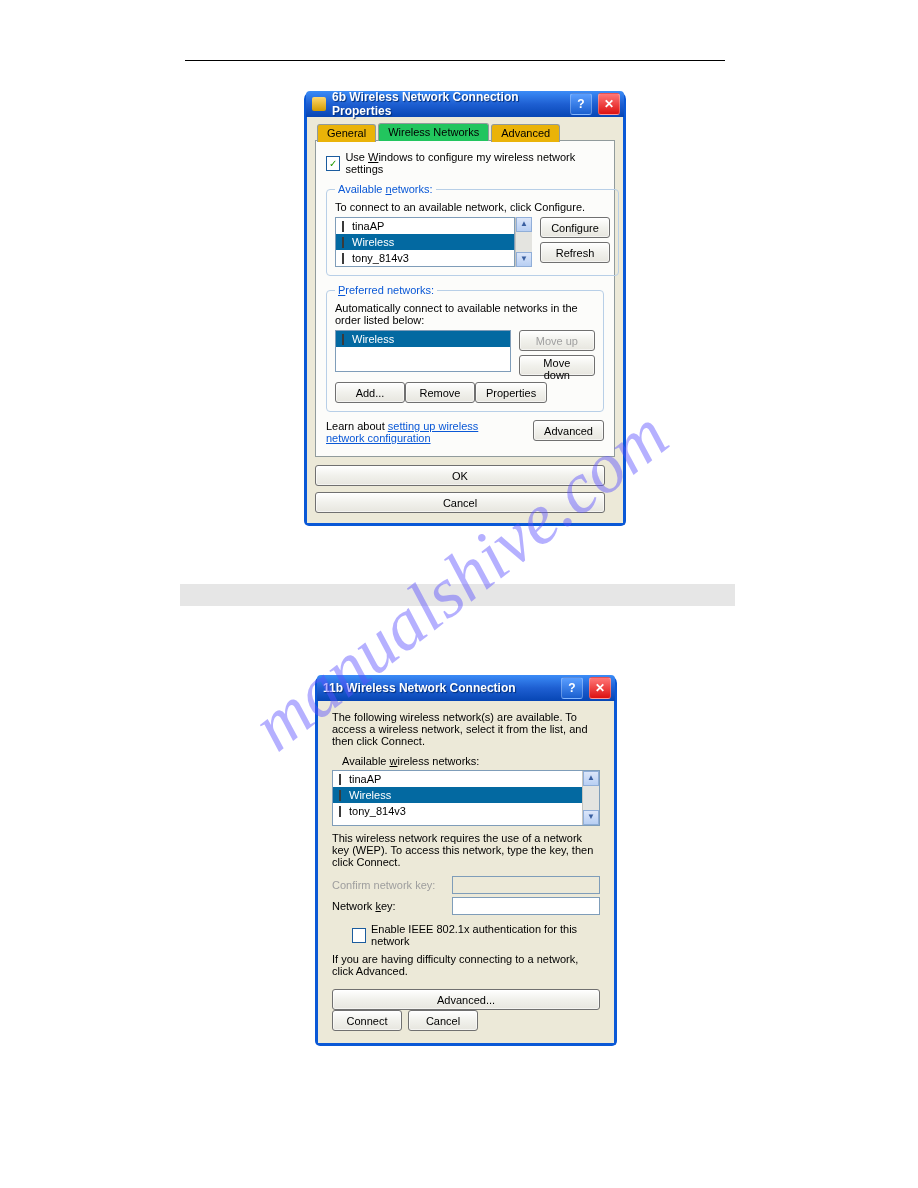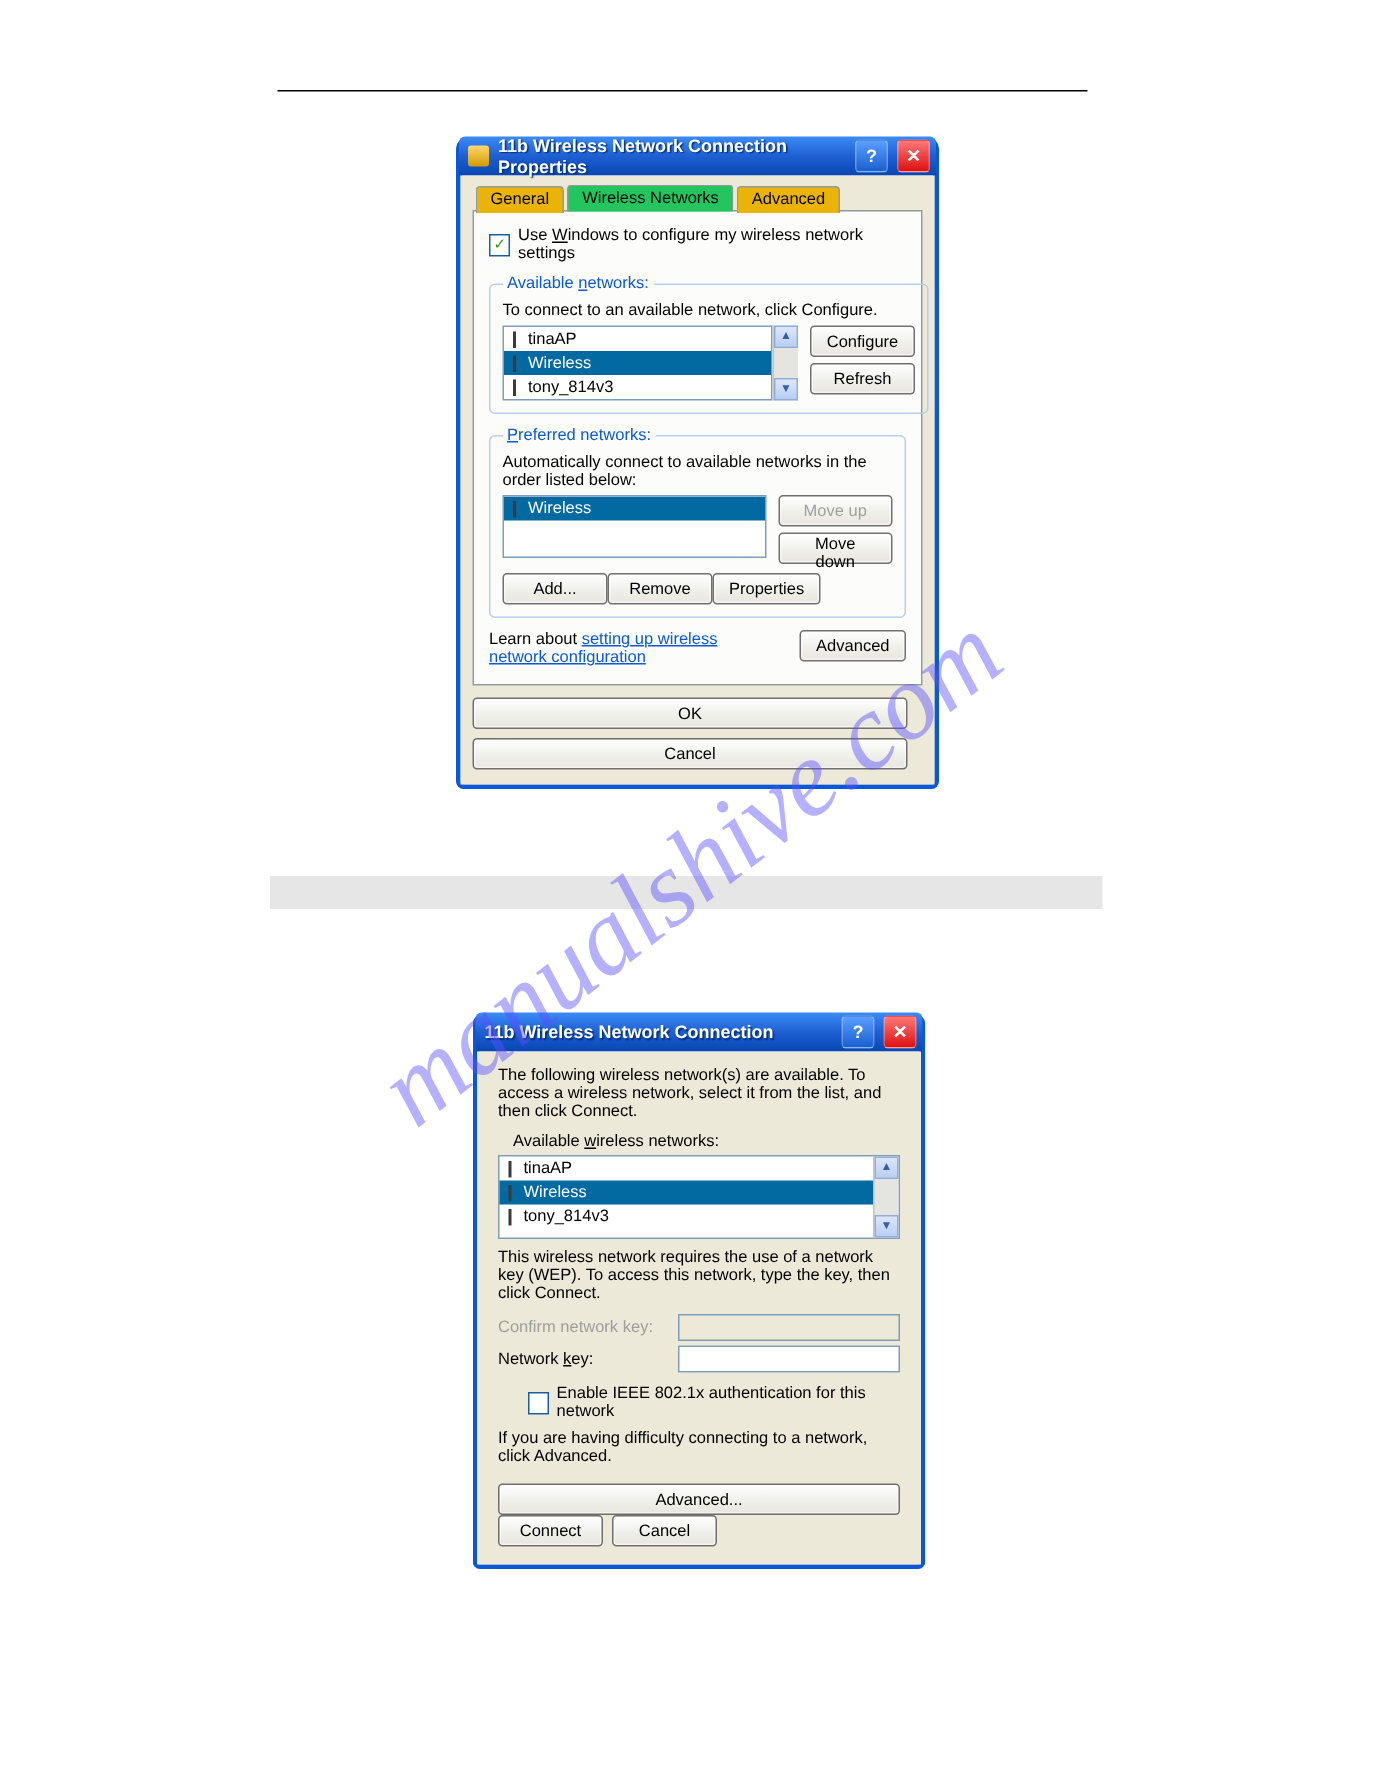--- a/index.html
+++ b/index.html
@@ -251,21 +251,21 @@
 <body>
 
 <div class="page">
   <div class="hr-top"></div>
   <div class="gray-bar"></div>
   <div class="watermark">manualshive.com</div>
 
   <div class="xp-window" style="top:92px; left:304px; width:316px;">
     <div class="titlebar">
       <span class="title-icon"></span>
-      <span class="title-text">11b Wireless Network Connection Properties</span>
+      <span class="title-text">6b Wireless Network Connection Properties</span>
       <span class="tb-btn tb-help">?</span>
       <span class="tb-btn tb-close">✕</span>
     </div>
     <div class="dlg-body">
       <div class="tabs-row">
         <div class="tab">General</div>
         <div class="tab active">Wireless Networks</div>
         <div class="tab">Advanced</div>
       </div>
       <div class="tab-panel">

